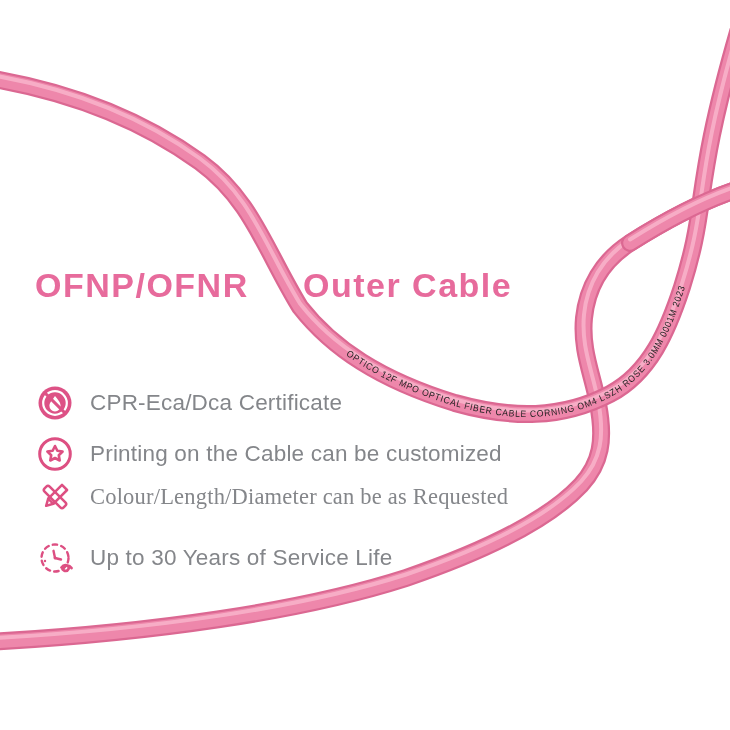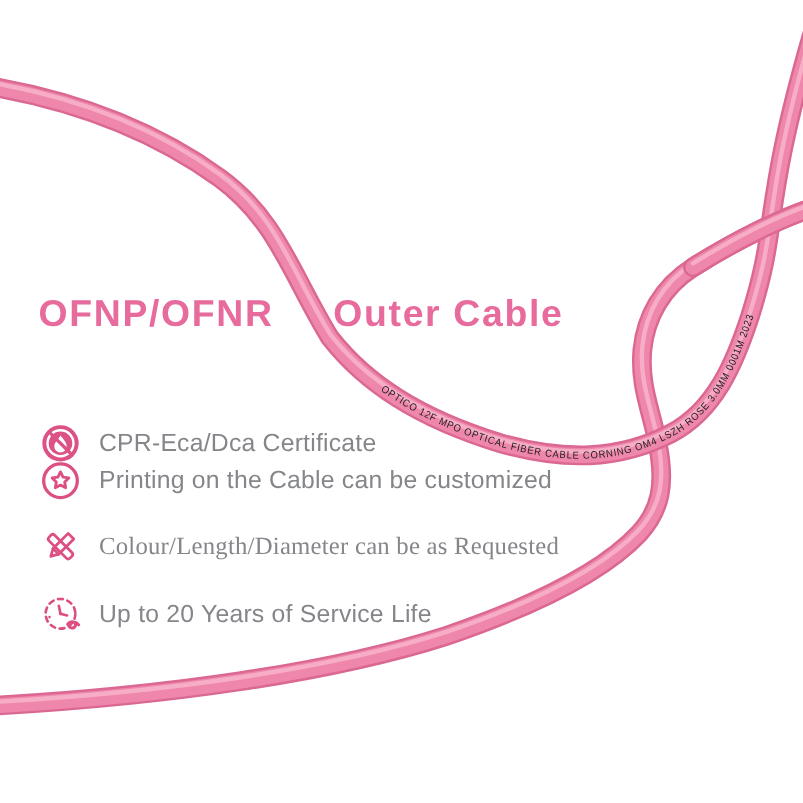--- a/index.html
+++ b/index.html
@@ -36,21 +36,21 @@
 
   .feature-row{
     position:absolute;
     left:36px;
     height:40px;
     display:flex;
     align-items:center;
     gap:16px;
   }
   .row-1{top:355px;margin-top:28px;}
-  .row-2{top:417px;justify-content:flex-end;}
+  .row-2{top:434px;justify-content:flex-end;}
   .row-3{top:477px;font-family:Liberation Serif, serif;}
   .row-4{top:538px;}
   .feature-icon{width:38px;height:38px;flex:0 0 38px;}
   .feature-label{
     font-size:22.5px;
     color:#84868a;
     letter-spacing:0.2px;
     white-space:nowrap;
   }
 </style>
@@ -142,17 +142,17 @@
     </div>
 
     <div class="feature-row row-4">
       <svg class="feature-icon" viewBox="-19 -19 38 38">
         <circle r="13.5" fill="none" stroke="#dd4f82" stroke-width="2.4" stroke-dasharray="4.5 4.2" stroke-linecap="round"></circle>
         <circle r="1.4" fill="#dd4f82"></circle>
         <path d="M0,0 L-1.5,-7.2 M0,0 L6,1.5" fill="none" stroke="#dd4f82" stroke-width="2.4" stroke-linecap="round"></path>
         <circle cx="-10" cy="3" r="1.2" fill="#dd4f82"></circle>
         <path d="M6.5,9.5 C9.5,5.5 15,7.5 13.5,11 C12,14.3 7,13 8,9.5 C9,6.3 14.5,7.2 16.5,10" fill="none" stroke="#dd4f82" stroke-width="2.8" stroke-linecap="round"></path>
       </svg>
-      <span class="feature-label">Up to 20 Years of Service Life</span>
+      <span class="feature-label">Up to 30 Years of Service Life</span>
     </div>
 
   </div>
 </div>
 
 </body></html>

